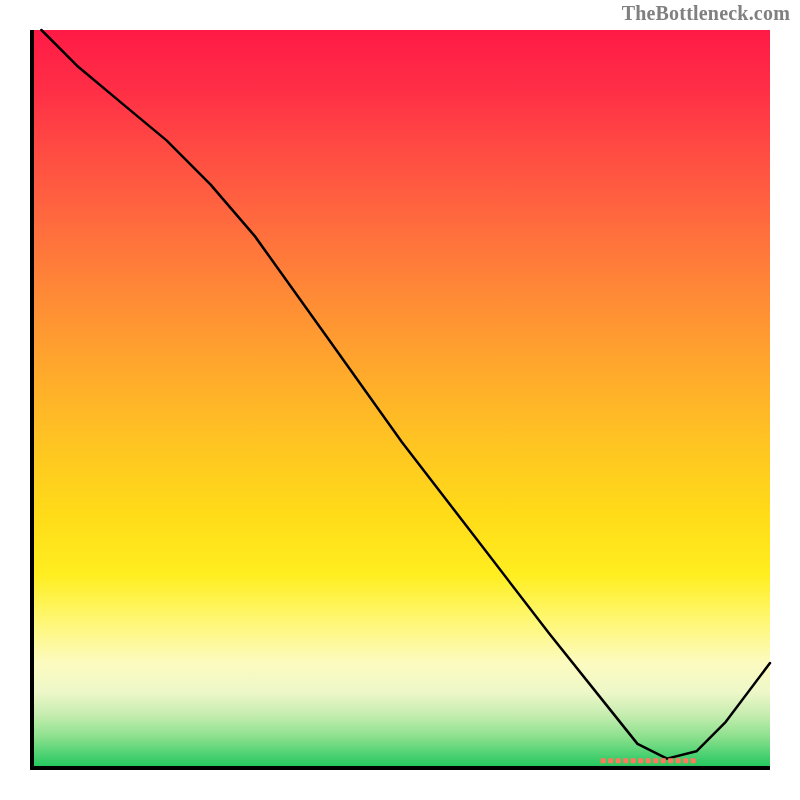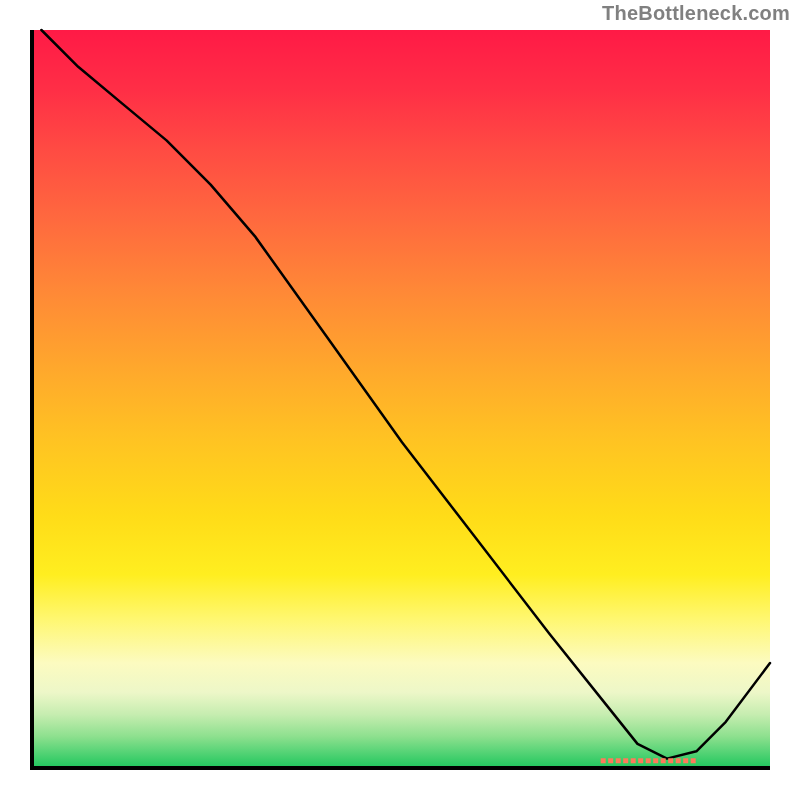--- a/index.html
+++ b/index.html
@@ -8,20 +8,21 @@
     width: 800px;
     height: 800px;
     background: #ffffff;
     font-family: Arial, Helvetica, sans-serif;
     overflow: hidden;
   }
   .stage {
     position: relative;
     width: 800px;
     height: 800px;
+    font-family: Liberation Serif, serif;
   }
   .watermark {
     position: absolute;
     top: 2px;
     right: 10px;
     font-size: 20px;
     font-weight: bold;
     color: #808080;
     letter-spacing: 0.2px;
   }

